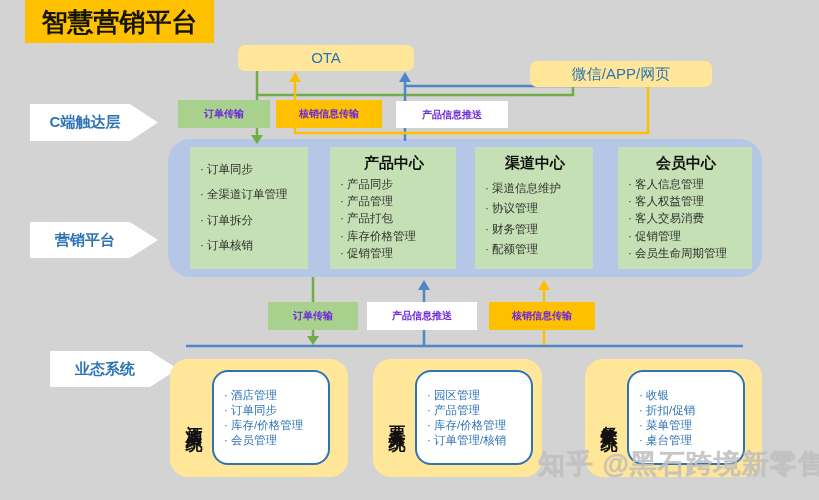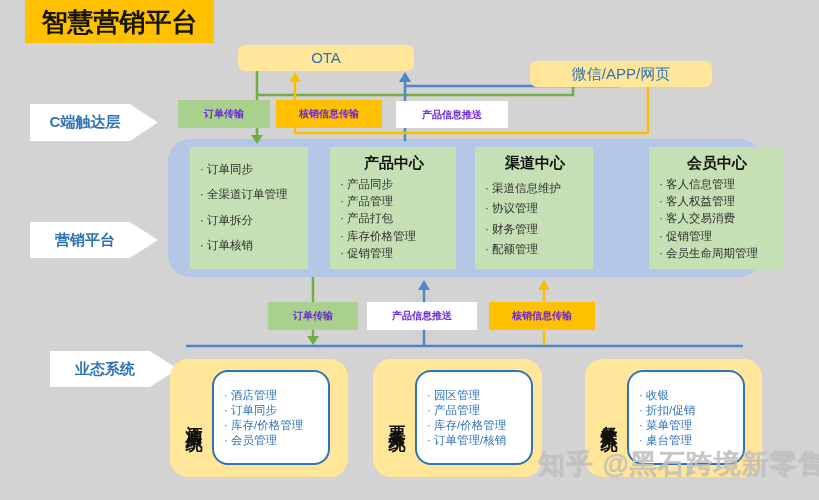--- a/index.html
+++ b/index.html
@@ -41,21 +41,21 @@
   .b2{left:367px;top:302px;width:110px;}
   .b3{left:489px;top:302px;width:106px;}
 
   .panel{position:absolute;left:168px;top:139px;width:594px;height:138px;background:#B4C7E7;
          border-radius:22px;}
   .cbox{position:absolute;top:8px;height:122px;background:#C5E0B4;z-index:3;
         display:flex;flex-direction:column;padding:5px 8px 6px 10px;}
   .c0{left:22px;width:118px;}
   .c1{left:162px;width:126px;}
   .c2{left:307px;width:118px;}
-  .c3{left:450px;width:134px;margin-left:31px;}
+  .c3{left:450px;width:134px;}
   .cbox .hd{text-align:center;font-size:15px;font-weight:bold;color:#111;margin:2px 0 2px;}
   .cbox .items{flex:1;display:flex;flex-direction:column;justify-content:space-evenly;}
   .ci{font-size:11.5px;color:#303030;white-space:nowrap;}
   .ci::before{content:"· ";color:#303030;}
 
   .sys{position:absolute;top:359px;height:118px;background:#FFE699;border-radius:18px;z-index:3;}
   .sA{left:170px;width:178px;}
   .sB{left:373px;width:169px;padding-left:12px;}
   .sC{left:585px;width:177px;}
   .vtitle{position:absolute;left:10px;top:0;height:100%;width:28px;display:flex;align-items:center;

